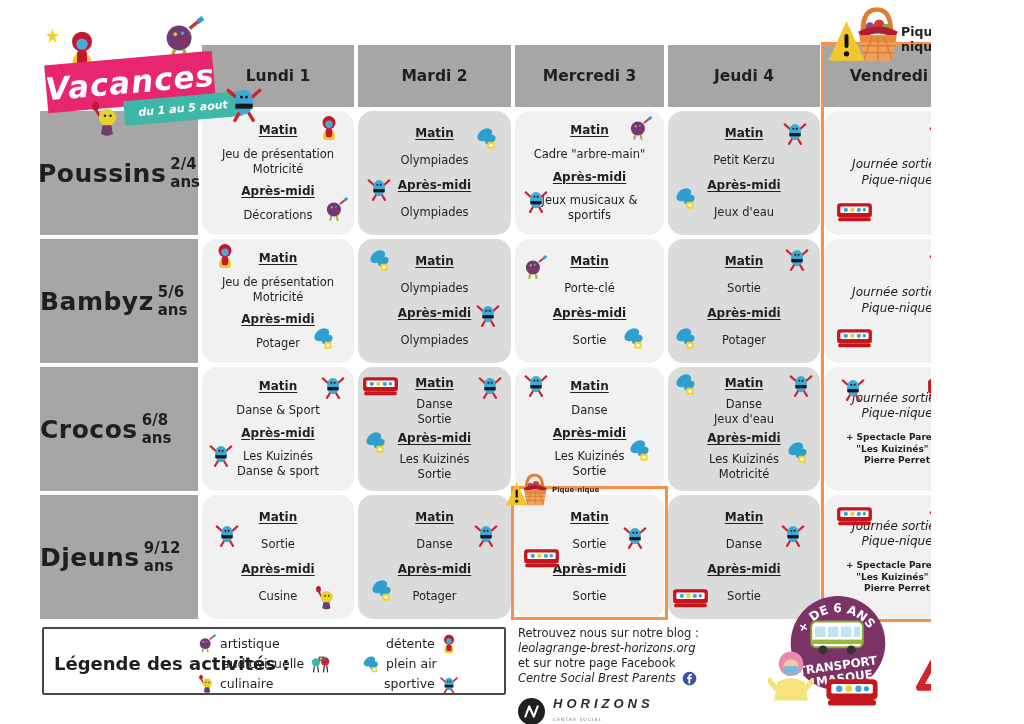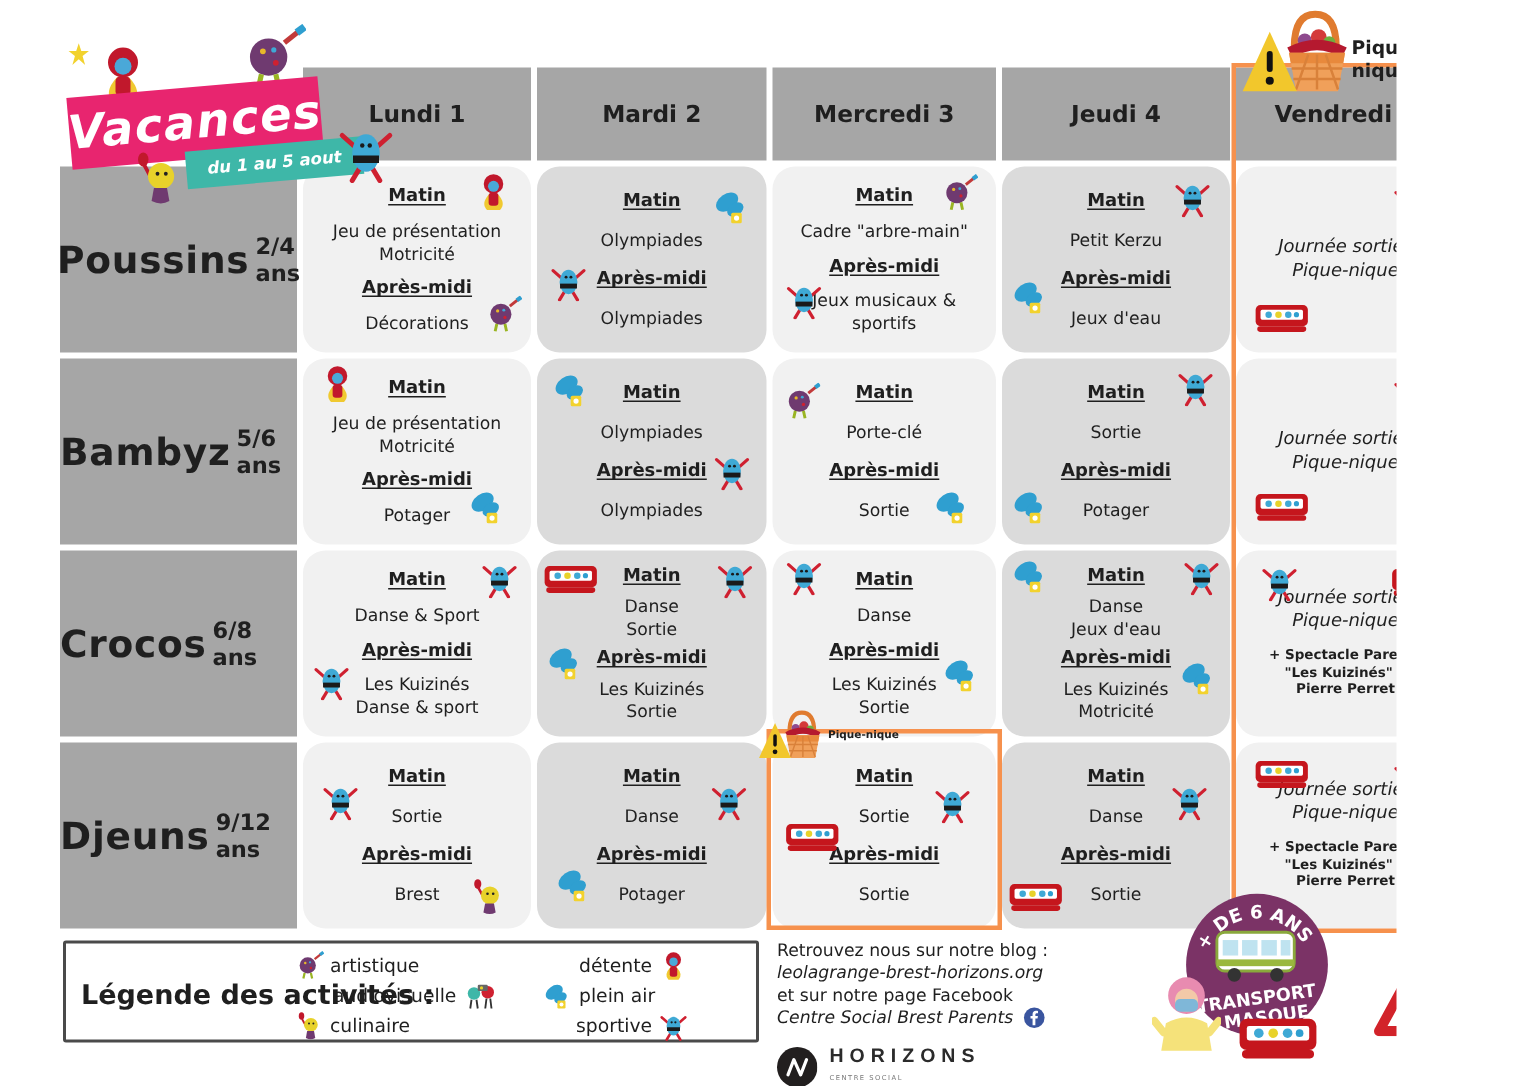--- a/index.html
+++ b/index.html
@@ -64,21 +64,21 @@
   .lg-indent{margin-left:26px;}
 
   
   .footer{position:absolute;left:518px;top:626px;width:240px;font-size:11.5px;line-height:15px;z-index:2;}
   .it{font-style:italic;}
   .fbline{display:flex;align-items:center;gap:6px;}
   .fb-ic{width:15px;height:15px;}
   .hz{display:flex;align-items:center;gap:8px;margin-top:10px;}
   .hz-ic{width:27px;height:27px;}
   .hz-name{font-size:13px;font-weight:bold;letter-spacing:4px;color:#2b2b2b;
-           font-family:"Liberation Sans",sans-serif;}
+           font-family:"Liberation Sans",sans-serif;font-style:italic;}
   .hz-sub{font-size:4.5px;color:#7a7a7a;letter-spacing:1px;margin-top:1px;}
 
   
   .badge{position:absolute;left:786px;top:594px;width:104px;height:104px;z-index:5;}
   .warnred{position:absolute;left:916px;top:637px;width:58px;height:54px;z-index:5;}
   .redbus2{position:absolute;left:820px;top:676px;width:64px;height:32px;z-index:6;}
   .maskkid{position:absolute;left:768px;top:650px;width:46px;height:52px;z-index:6;}
 </style>
 </head>
 <body>
@@ -412,21 +412,21 @@
     </div>
 
     <div class="grouphead">
       <div class="gname">Djeuns</div>
       <div class="gage">9/12 ans</div>
     </div>
     <div class="cell c-light">
       <span class="plabel">Matin</span>
       <div class="act">Sortie</div>
       <span class="plabel">Après-midi</span>
-      <div class="act">Brest</div>
+      <div class="act">Cusine</div>
       <svg class="ic" style="top:26px;left:12px">
           <use href="#i-sport"></use>
         </svg>
       <svg class="ic" style="bottom:8px;right:16px">
           <use href="#i-culinaire"></use>
         </svg>
     </div>
     <div class="cell c-dark">
       <span class="plabel">Matin</span>
       <div class="act">Danse</div>

